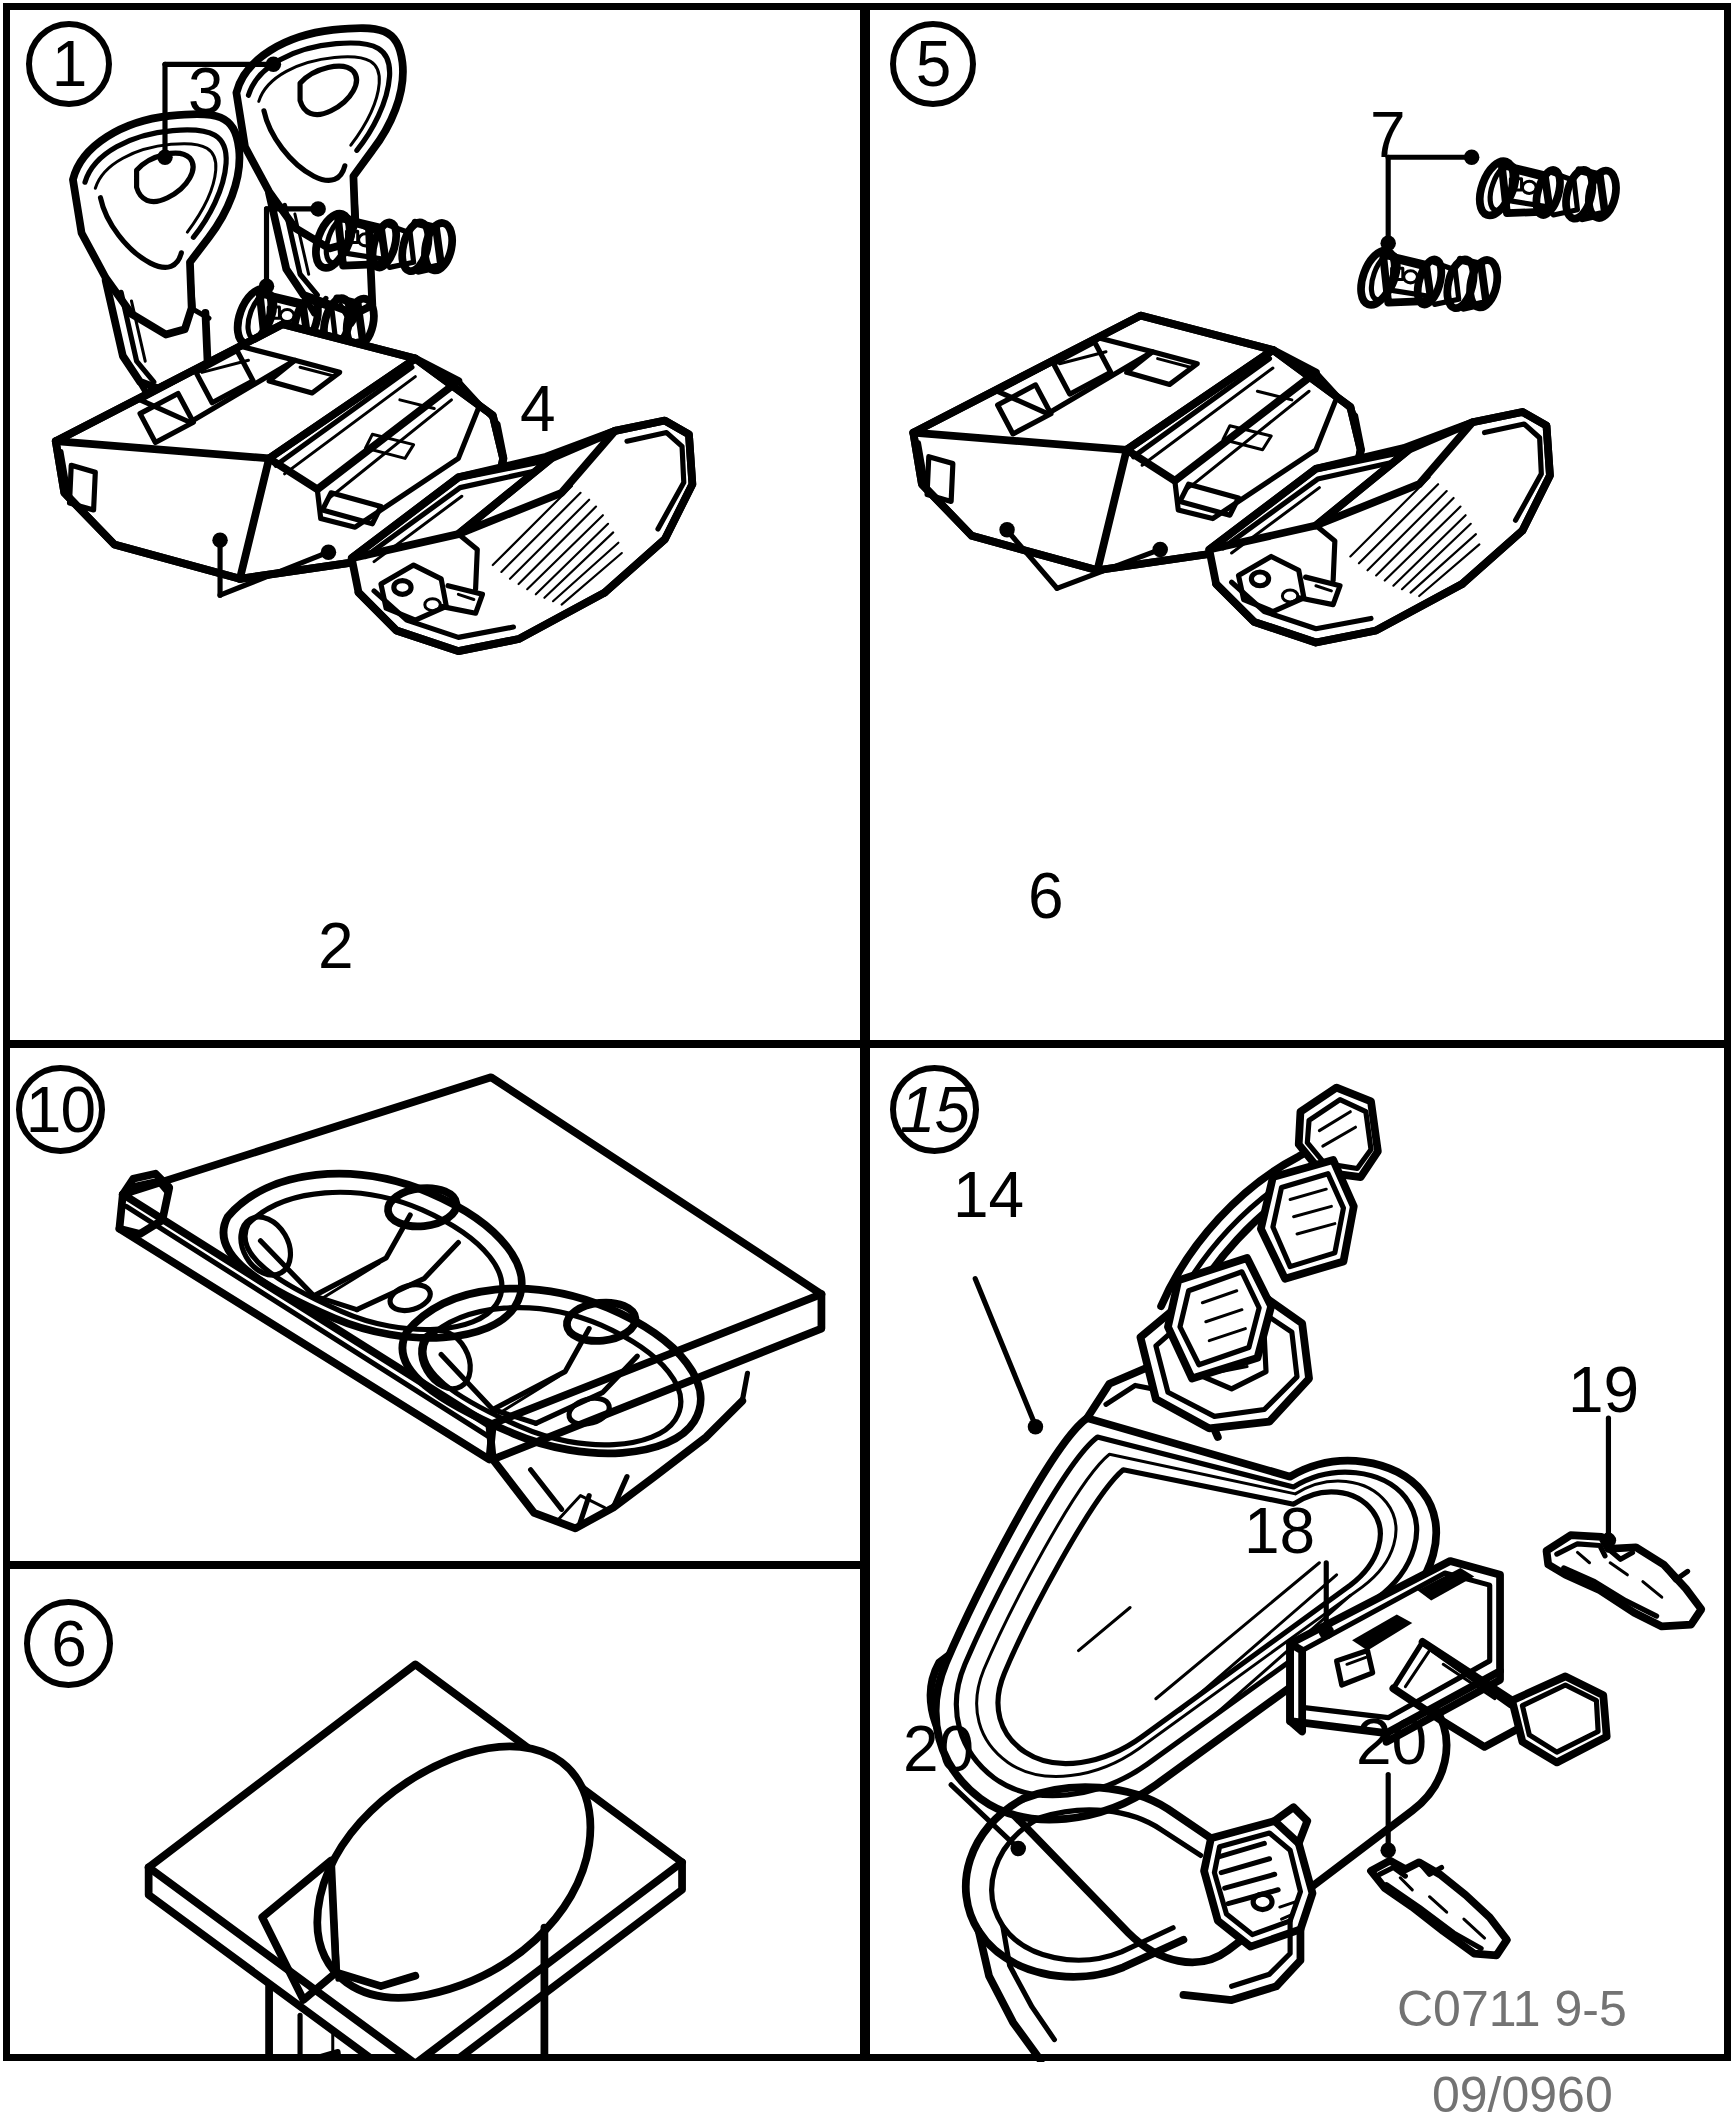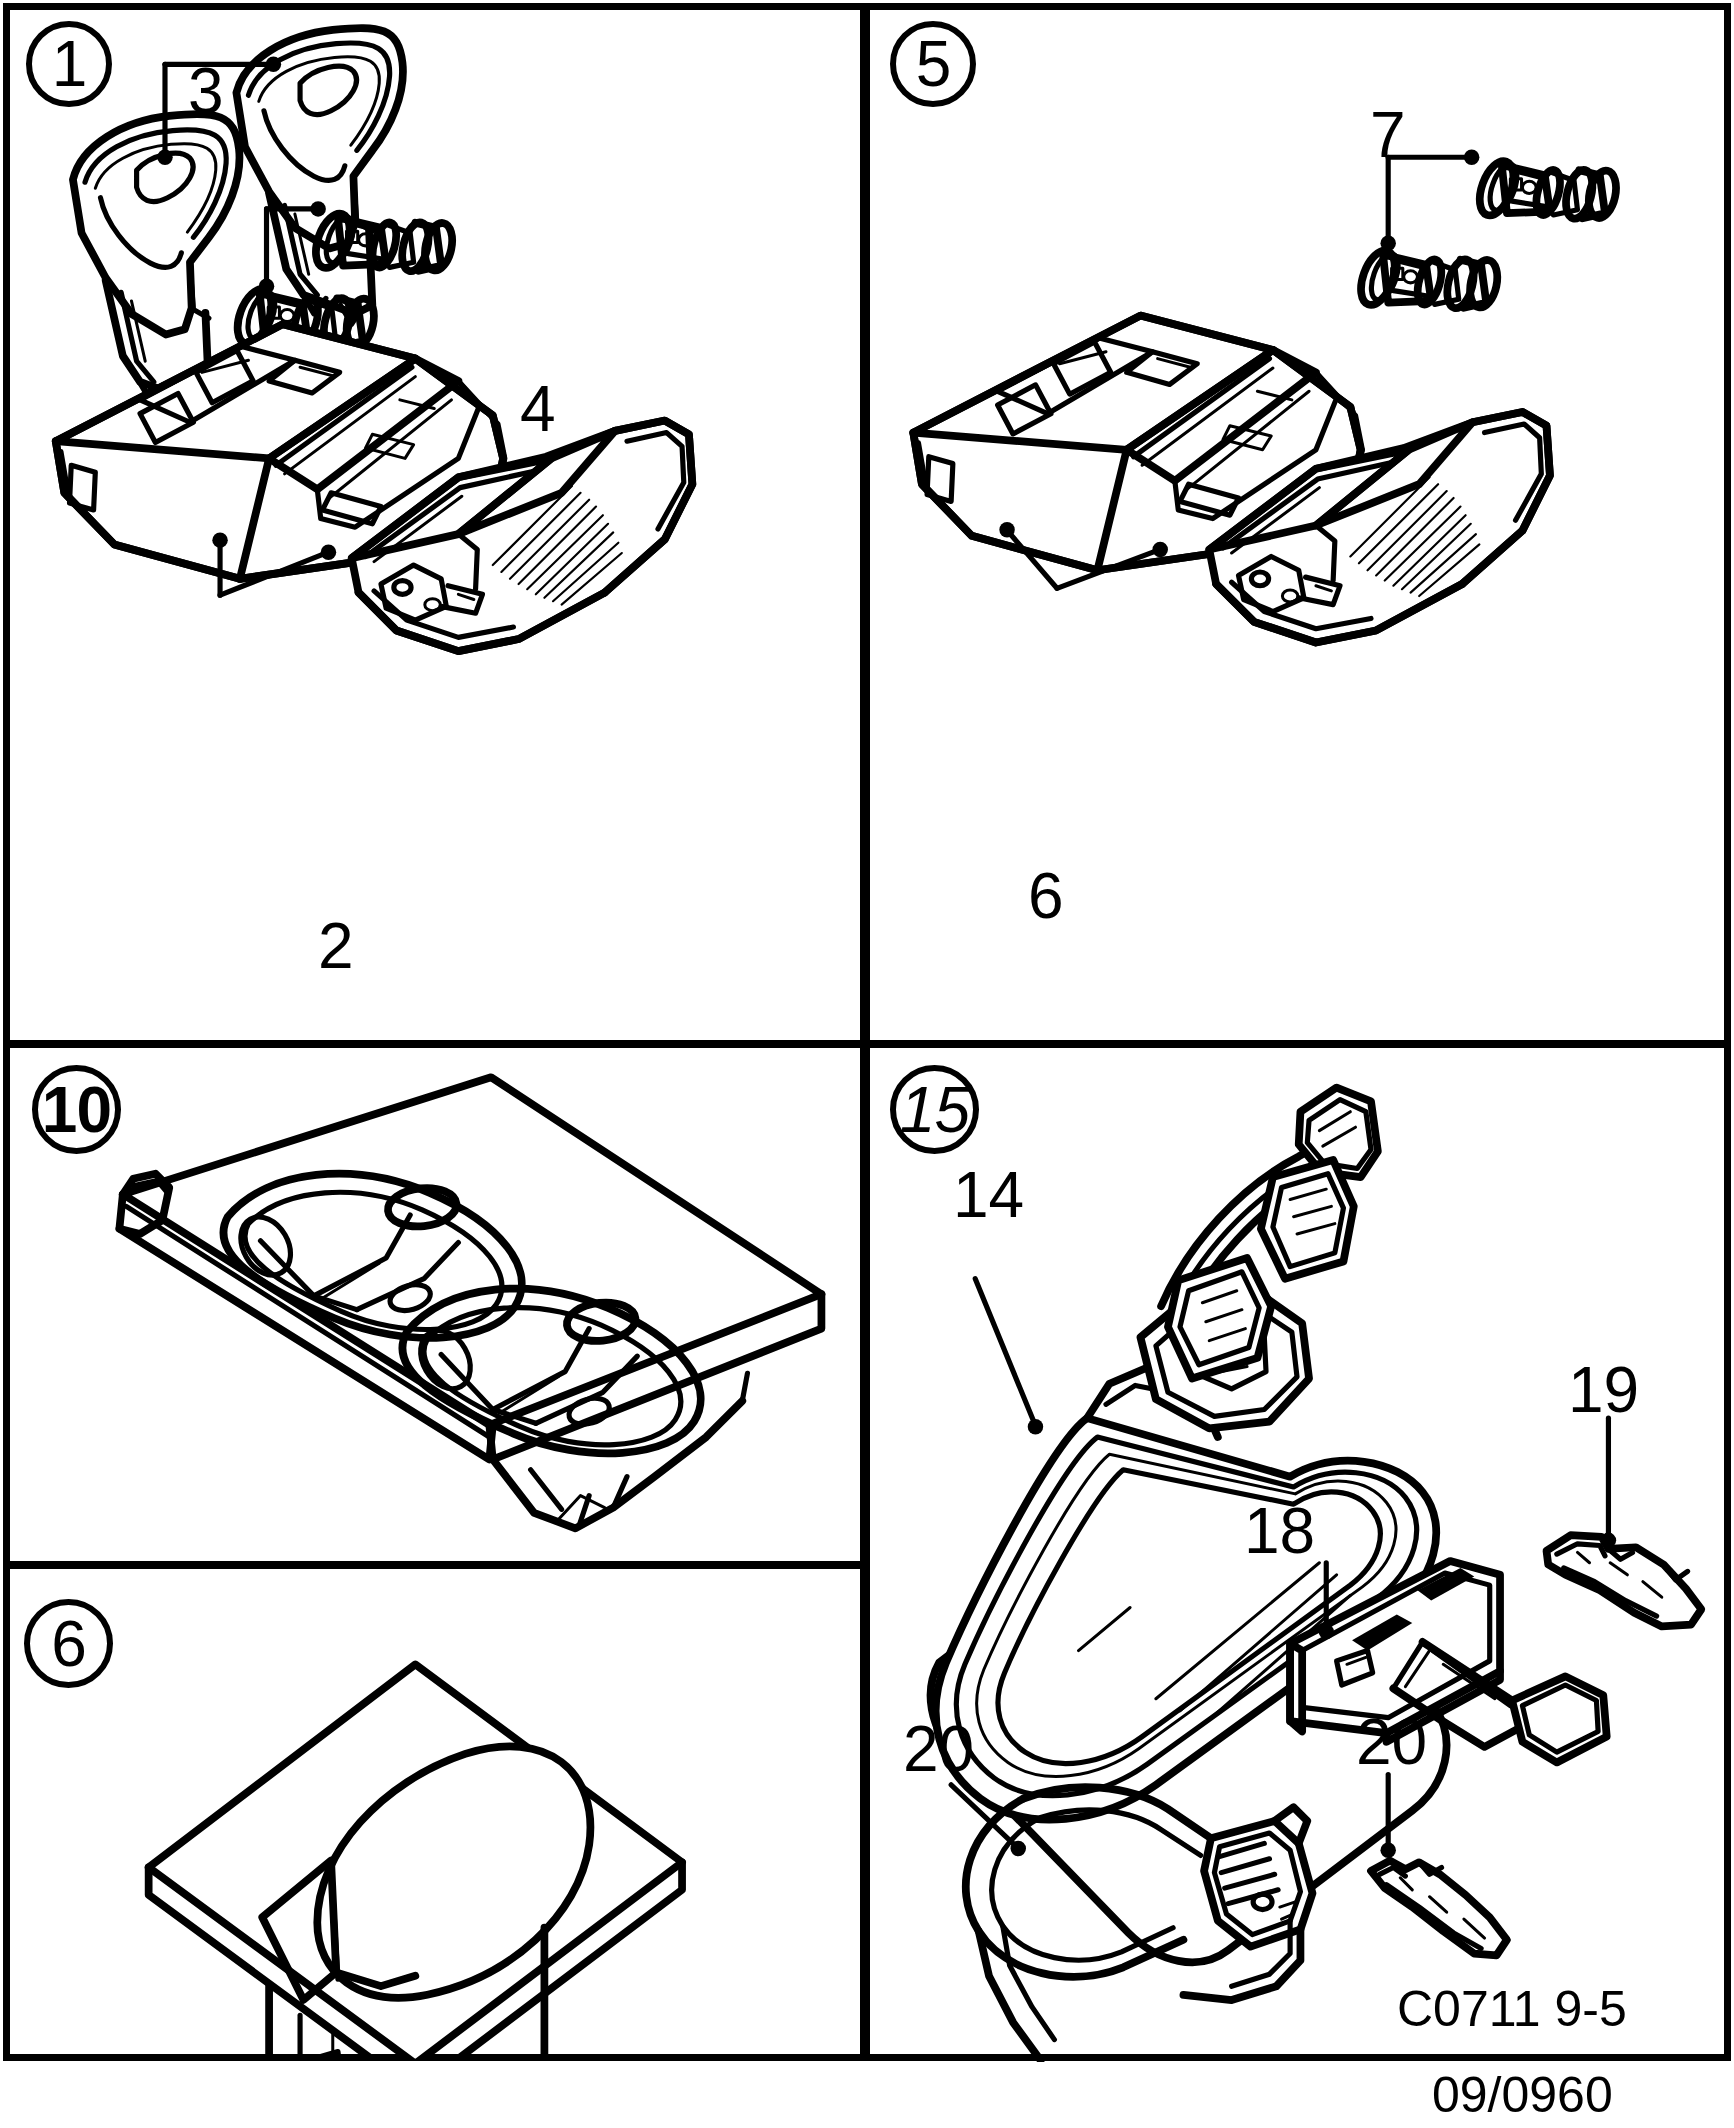--- a/index.html
+++ b/index.html
@@ -73,21 +73,21 @@
     font-size: 64px;
     line-height: 1;
     color: #000000;
     font-family: "Liberation Sans", sans-serif;
     white-space: nowrap;
   }
   .footer-code {
     position: absolute;
     font-size: 50px;
     line-height: 1;
-    color: #000000;
+    color: #737373;
     font-family: "Liberation Sans", sans-serif;
     white-space: nowrap;
   }
   .stroke-g {
     fill: none;
     stroke: #000000;
     stroke-linecap: round;
     stroke-linejoin: round;
   }
   .fill-k { fill: #000000; stroke: none; }
@@ -438,21 +438,21 @@
           <path class="w-med" d="M604 490 L640 536"></path>
           <path class="w-med" d="M660 556 L672 520"></path>
           <path class="w-med" d="M700 534 L716 498"></path>
           <path class="w-thin" d="M636 548 L662 520 L690 534"></path>
           <path class="w-med" d="M850 410 L856 378"></path>
         </g>
       </g>
     </svg>
   </div>
 
-  <div class="panel-badge" style="left:32px; top:1065px; width:89px; height:89px;font-weight:bold;">10</div>
+  <div class="panel-badge" style="left:16px; top:1065px; width:89px; height:89px;">10</div>
 
   <div class="panel" style="left:11.2px; top:1568px; width:850px; height:493px;">
     <svg viewBox="0 0 988 573" preserveAspectRatio="none">
       <g class="stroke-g">
         <g>
 
           <path class="w-thick white-fill" d="M160 348 L470 112 L780 342 L470 576 Z"></path>
 
           <path class="w-thick" d="M160 348 L160 380 L470 608 L470 576"></path>
           <path class="w-thick" d="M470 576 L470 608 L780 374 L780 342"></path>

